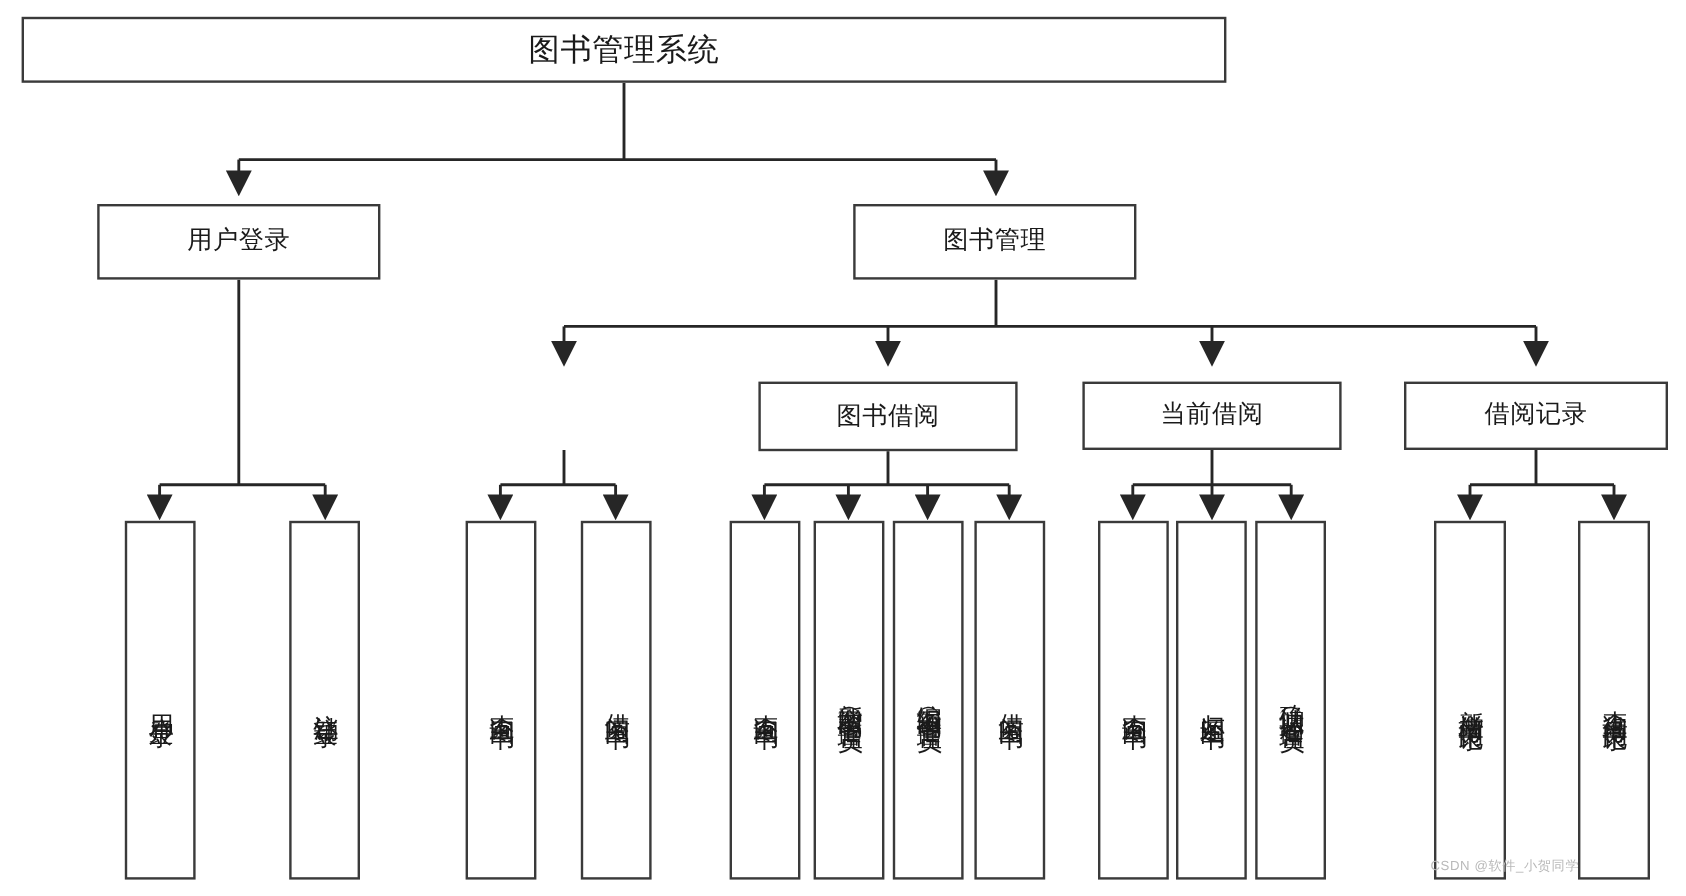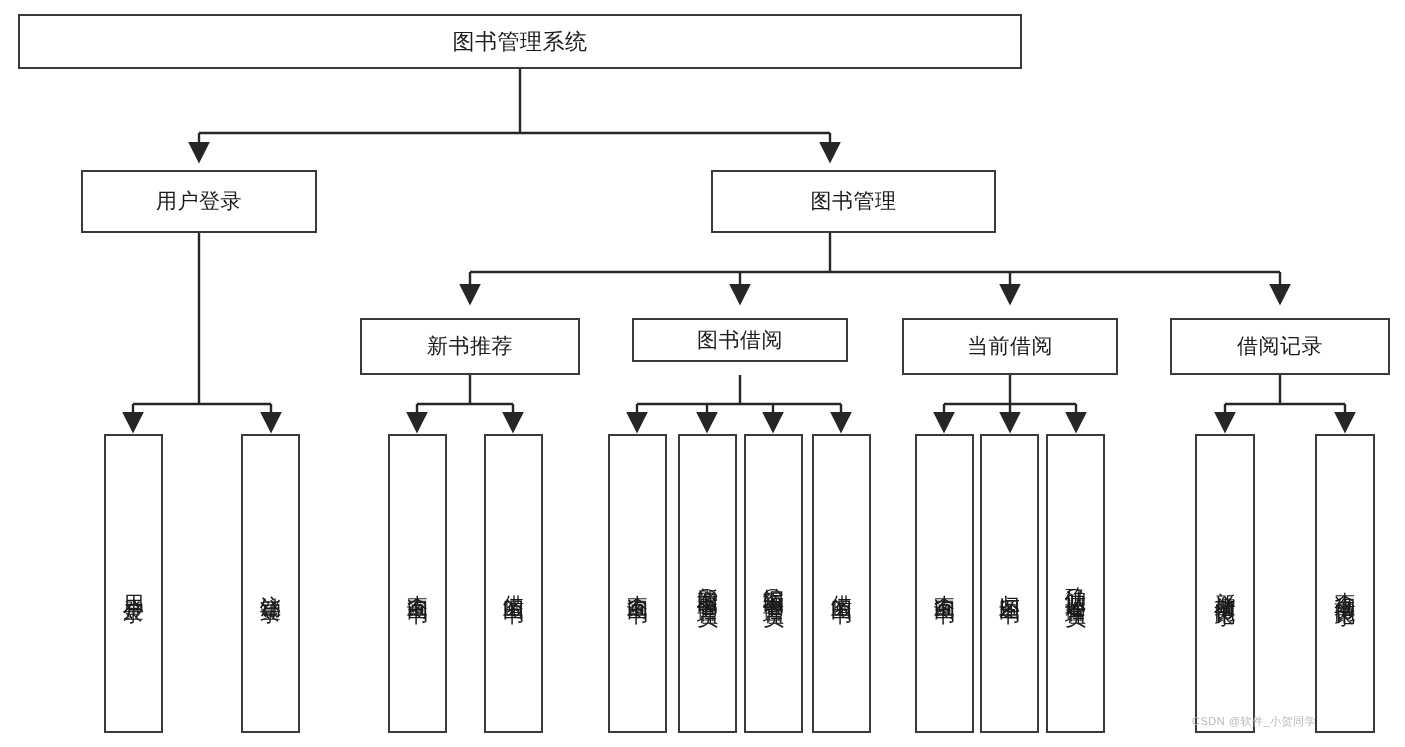--- a/index.html
+++ b/index.html
@@ -46,21 +46,21 @@
     letter-spacing: 0.5px;
   }
   .node.vertical .label {
     writing-mode: vertical-rl;
     text-orientation: upright;
     font-size: 21px;
     letter-spacing: 3px;
     line-height: 1.05;
   }
   .node.root .label {
-    font-size: 22px;
+    font-size: 26px;
   }
   .watermark {
     position: absolute;
     color: #b9b9b9;
     font-size: 11px;
     letter-spacing: 0.5px;
     white-space: nowrap;
     user-select: none;
   }
 </style>
@@ -119,28 +119,25 @@
     </g>
   </svg>
 
   <div class="node horizontal root" style="left:18px; top:14px; width:1004px; height:55px;">
     <span class="label">图书管理系统</span>
   </div>
 
   <div class="node horizontal" style="left:81px; top:170px; width:236px; height:63px;">
     <span class="label">用户登录</span>
   </div>
-  <div class="node horizontal" style="left:711px; top:170px; width:285px; height:63px;">
+  <div class="node horizontal" style="left:711px; top:170px; width:236px; height:63px;">
     <span class="label">图书管理</span>
   </div>
 
-  <div class="node horizontal" style="left:360px; top:318px; width:220px; height:57px;">
-    <span class="label">新书推荐</span>
-  </div>
-  <div class="node horizontal" style="left:632px; top:318px; width:216px; height:44px;">
+  <div class="node horizontal" style="left:632px; top:318px; width:216px; height:58px;">
     <span class="label">图书借阅</span>
   </div>
   <div class="node horizontal" style="left:1170px; top:318px; width:220px; height:57px;">
     <span class="label">借阅记录</span>
   </div>
   <div class="node horizontal" style="left:902px; top:318px; width:216px; height:57px;">
     <span class="label">当前借阅</span>
   </div>
 
   <div class="node vertical" style="left:104px; top:434px; width:59px; height:299px;">

